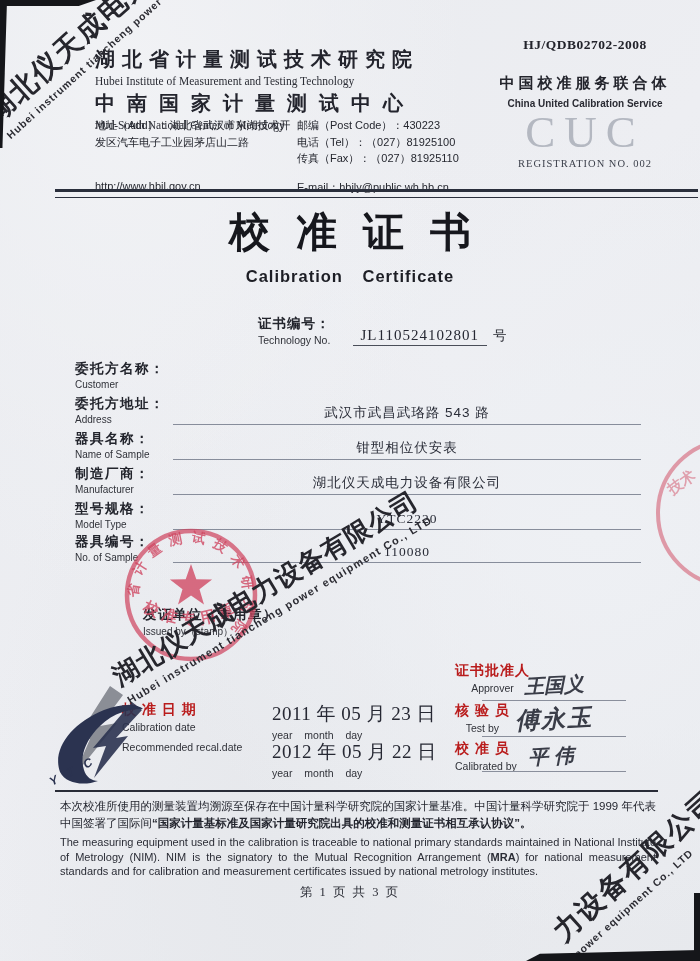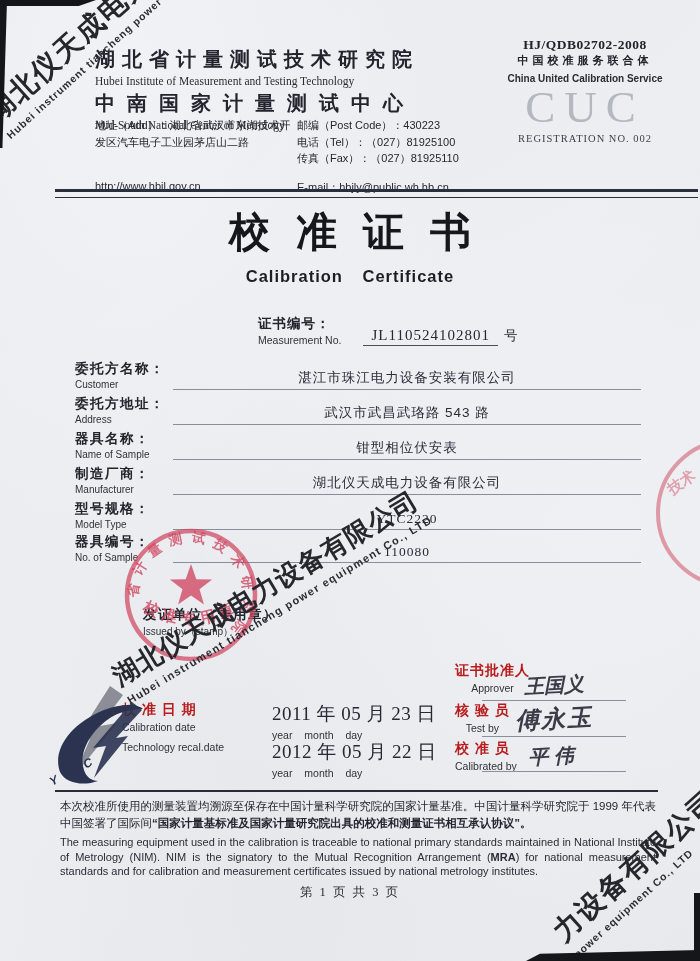--- a/index.html
+++ b/index.html
@@ -32,21 +32,21 @@
   .addr{left:95px;top:117px;width:382px;font-size:11px;color:#25272f;z-index:1;}
   .addr-cols{display:flex;}
   .addr-c1{width:202px;line-height:16.5px;}
   .addr-c2{flex:1;line-height:16.5px;white-space:nowrap;}
   .addr-row2{display:flex;margin-top:13px;}
   .addr-web{width:202px;}
 
   
   .cuc{left:480px;top:37px;width:210px;text-align:center;z-index:1;}
   .cuc-code{font-size:13.5px;font-weight:bold;letter-spacing:0.5px;color:#22232b;}
-  .cuc-cn{font-size:11px;font-weight:bold;letter-spacing:4px;color:#23242c;white-space:nowrap;}
+  .cuc-cn{font-size:15px;font-weight:bold;letter-spacing:4px;margin-top:21px;color:#23242c;white-space:nowrap;}
   .cuc-en{font-size:10px;font-weight:bold;margin-top:5px;color:#2a2b33;}
   .cuc-logo{font-size:45px;letter-spacing:9px;color:#b4b8c1;margin-top:0;line-height:46px;}
   .cuc-reg{font-size:10.5px;letter-spacing:1px;color:#3d414c;margin-top:3px;}
 
   .rule-double{left:55px;top:189px;width:643px;height:5px;border-top:3px solid #2a2f3c;border-bottom:1px solid #2a2f3c;z-index:1;}
 
   .title-cn{left:0;top:205px;width:100%;text-align:center;font-size:41px;font-weight:bold;letter-spacing:26px;padding-left:26px;box-sizing:border-box;color:#16171d;z-index:1;}
   .title-en{left:0;top:267px;width:100%;text-align:center;font-size:16.5px;font-weight:bold;letter-spacing:1px;word-spacing:14px;color:#1d1e25;z-index:1;}
 
   .certno{left:258px;top:315px;display:flex;align-items:flex-end;z-index:1;}
@@ -143,32 +143,31 @@
 </div>
 
 <div class="abs rule-double"></div>
 
 <div class="abs title-cn serif">校准证书</div>
 <div class="abs title-en">Calibration Certificate</div>
 
 <div class="abs certno">
   <div class="lab">
     <div class="lab-cn">证书编号：</div>
-    <div class="lab-en">Measurement No.</div>
+    <div class="lab-en">Technology No.</div>
   </div>
   <div class="certno-val serif">JL110524102801</div>
   <div class="certno-suf">号</div>
 </div>
 
 <div class="frow" style="top:360px">
   <div class="flabel">
       <div class="f-cn">委托方名称：</div>
       <div class="f-en">Customer</div>
     </div>
-  <div class="fvalue">湛江市珠江电力设备安装有限公司</div>
 </div>
 <div class="frow" style="top:395px">
   <div class="flabel">
       <div class="f-cn">委托方地址：</div>
       <div class="f-en">Address</div>
     </div>
   <div class="fvalue">武汉市武昌武珞路 543 路</div>
 </div>
 <div class="frow" style="top:430px">
   <div class="flabel">
@@ -229,21 +228,21 @@
       <div class="d-cn">校 准 日 期</div>
       <div class="d-en">Calibration date</div>
     </div>
   <div>
       <div class="dv serif">2011 年 05 月 23 日</div>
       <div class="du">year month day</div>
     </div>
 </div>
 <div class="drow" style="top:739px">
   <div class="dlabel">
-      <div class="d-en">Technology recal.date</div>
+      <div class="d-en">Recommended recal.date</div>
     </div>
   <div>
       <div class="dv serif">2012 年 05 月 22 日</div>
       <div class="du">year month day</div>
     </div>
 </div>
 
 <div class="srow" style="top:662px">
   <div class="d-cn">证书批准人</div>
   <div class="d-en" style="text-align:center">Approver</div>

